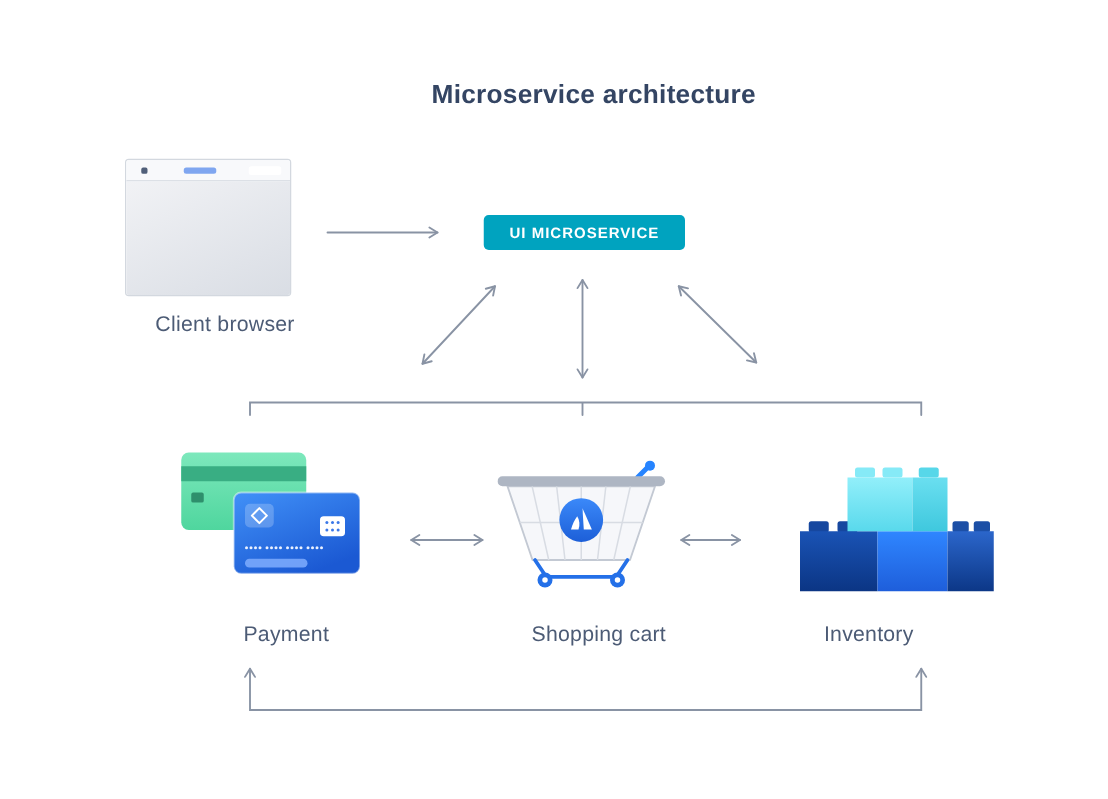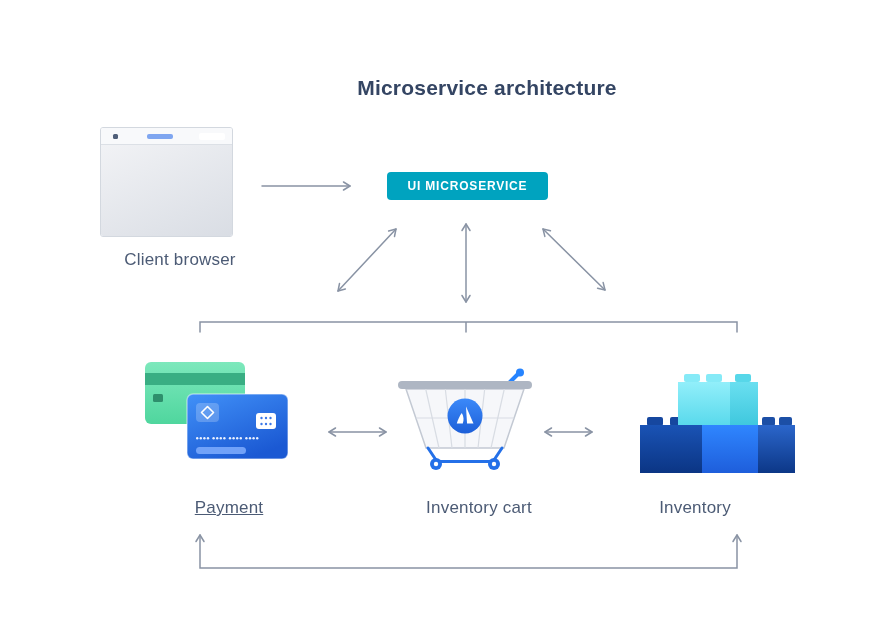--- a/index.html
+++ b/index.html
@@ -2,21 +2,21 @@
 <html><head>
 <meta charset="utf-8">
 <style>
   html, body { margin: 0; padding: 0; background: #ffffff; }
   .canvas {
     position: relative; width: 886px; height: 639px; background: #ffffff;
     font-family: "Liberation Sans", sans-serif; overflow: hidden;
   }
   .title {
     position: absolute; left: 475px; top: 64px; transform: translateX(-50%);
-    margin: 12px; font-size: 21px; font-weight: 700; color: #344563;
+    margin: 0; font-size: 21px; font-weight: 700; color: #344563;
     letter-spacing: 0.2px; white-space: nowrap;
   }
   .connectors { position: absolute; left: 0; top: 0; pointer-events: none; }
   .badge {
     position: absolute; left: 387px; top: 172px; width: 161px; height: 28px;
     background: #00A3BF; border-radius: 4px; color: #ffffff;
     font-size: 12px; font-weight: 700; letter-spacing: 0.8px;
     display: flex; align-items: center; justify-content: center; white-space: nowrap;
   }
   .node-label {
@@ -199,17 +199,17 @@
     </g>
     <g>
       <rect x="44" y="5" width="16" height="8" rx="2" fill="#86EAF7"></rect>
       <rect x="66" y="5" width="16" height="8" rx="2" fill="#86EAF7"></rect>
       <rect x="38" y="13" width="52" height="43" fill="url(#gCyanL)"></rect>
       <rect x="95" y="5" width="16" height="8" rx="2" fill="#57D7E9"></rect>
       <rect x="90" y="13" width="28" height="43" fill="url(#gCyanR)"></rect>
     </g>
   </svg>
 
-  <div class="node-label" style="left:216px; top:498px;text-decoration:underline;">Payment</div>
-  <div class="node-label" style="left:466px; top:498px;">Inventory cart</div>
+  <div class="node-label" style="left:216px; top:498px;">Payment</div>
+  <div class="node-label" style="left:466px; top:498px;">Shopping cart</div>
   <div class="node-label" style="left:682px; top:498px;">Inventory</div>
 
 </div>
 
 </body></html>

